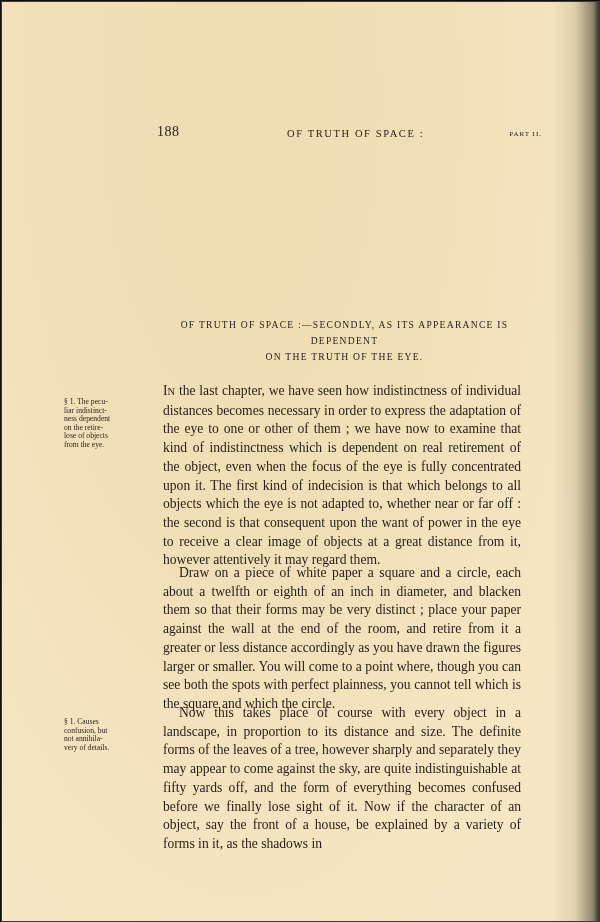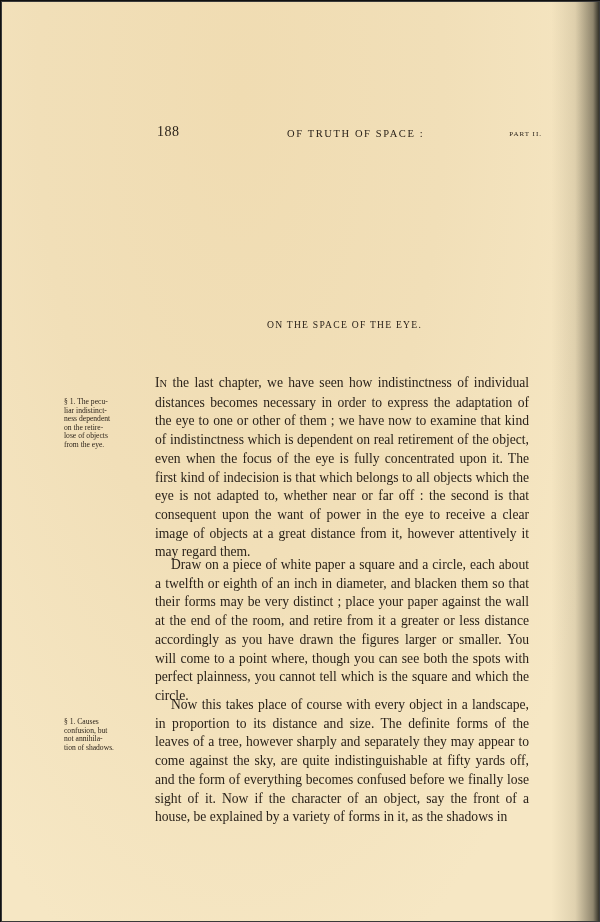--- a/index.html
+++ b/index.html
@@ -85,21 +85,21 @@
     .side-note.n2 { top: 684px; }
     .body-text {
       position: absolute;
       left: 145px;
       width: 390px;
       font-size: 13.6px;
       line-height: 18.7px;
       text-align: justify;
     }
     .body-text p {
-      margin: 8px;
+      margin: 16px;
     }
     .para1 { top: 364px; }
     .para2 { top: 546px; }
     .para3 { top: 686px; }
     .indent { text-indent: 16px; font-family: Liberation Serif, serif; }
     .smallcaps-first {
       font-size: 13.6px;
     }
     .smallcaps-first .sc {
       font-size: 10.5px;
@@ -111,37 +111,38 @@
 <div class="page">
 
   <div class="running-head">
     <span class="folio">188</span>
     <span class="head-title">OF TRUTH OF SPACE :</span>
     <span class="head-part">PART II.</span>
   </div>
 
 
   <div class="chapter-subtitle">
-    <div>ON THE SPACE OF THE EYE.</div>
+    <div>OF TRUTH OF SPACE :—SECONDLY, AS ITS APPEARANCE IS DEPENDENT</div>
+    <div>ON THE TRUTH OF THE EYE.</div>
   </div>
 
   <div class="side-note n1">
     <div>§ 1. The pecu-</div>
     <div>liar indistinct-</div>
     <div>ness dependent</div>
     <div>on the retire-</div>
     <div>lose of objects</div>
     <div>from the eye.</div>
   </div>
 
   <div class="side-note n2">
     <div>§ 1. Causes</div>
     <div>confusion, but</div>
     <div>not annihila-</div>
-    <div>tion of shadows.</div>
+    <div>very of details.</div>
   </div>
 
   <div class="body-text para1">
     <p class="smallcaps-first"><span>I</span><span class="sc">N</span><span> the last chapter, we have seen how indistinctness of individual distances becomes necessary in order to express the adaptation of the eye to one or other of them ;  we have now to examine that kind of indistinctness which is dependent on real retirement of the object, even when the focus of the eye is fully concentrated upon it.  The first kind of indecision is that which belongs to all objects which the eye is not adapted to, whether near or far off :  the second is that consequent upon the want of power in the eye to receive a clear image of objects at a great distance from it, however attentively it may regard them.</span></p>
   </div>
 
   <div class="body-text para2">
     <p class="indent">Draw on a piece of white paper a square and a circle, each about a twelfth or eighth of an inch in diameter, and blacken them so that their forms may be very distinct ;  place your paper against the wall at the end of the room, and retire from it a greater or less distance accordingly as you have drawn the figures larger or smaller.  You will come to a point where, though you can see both the spots with perfect plainness, you cannot tell which is the square and which the circle.</p>
   </div>
 

